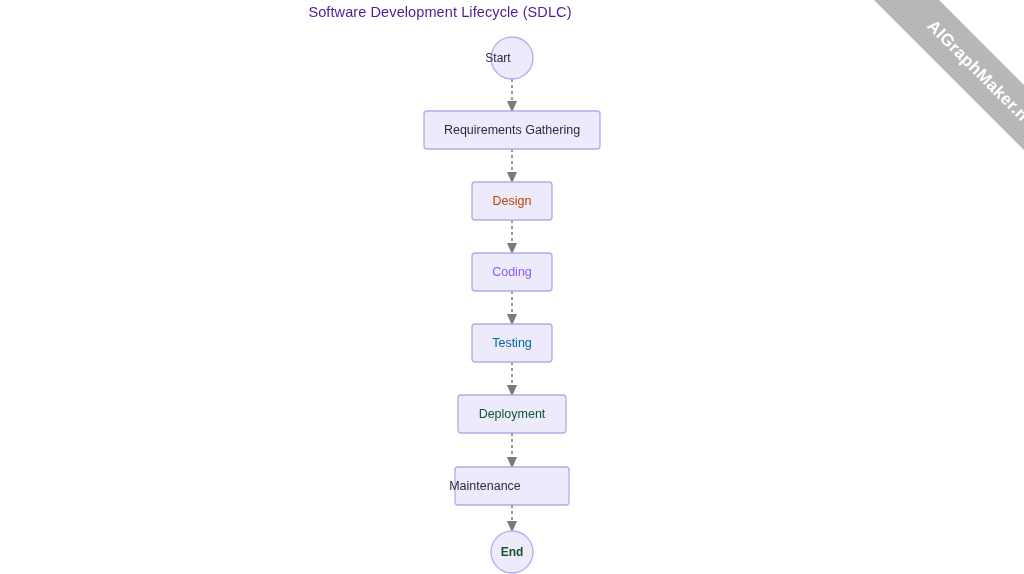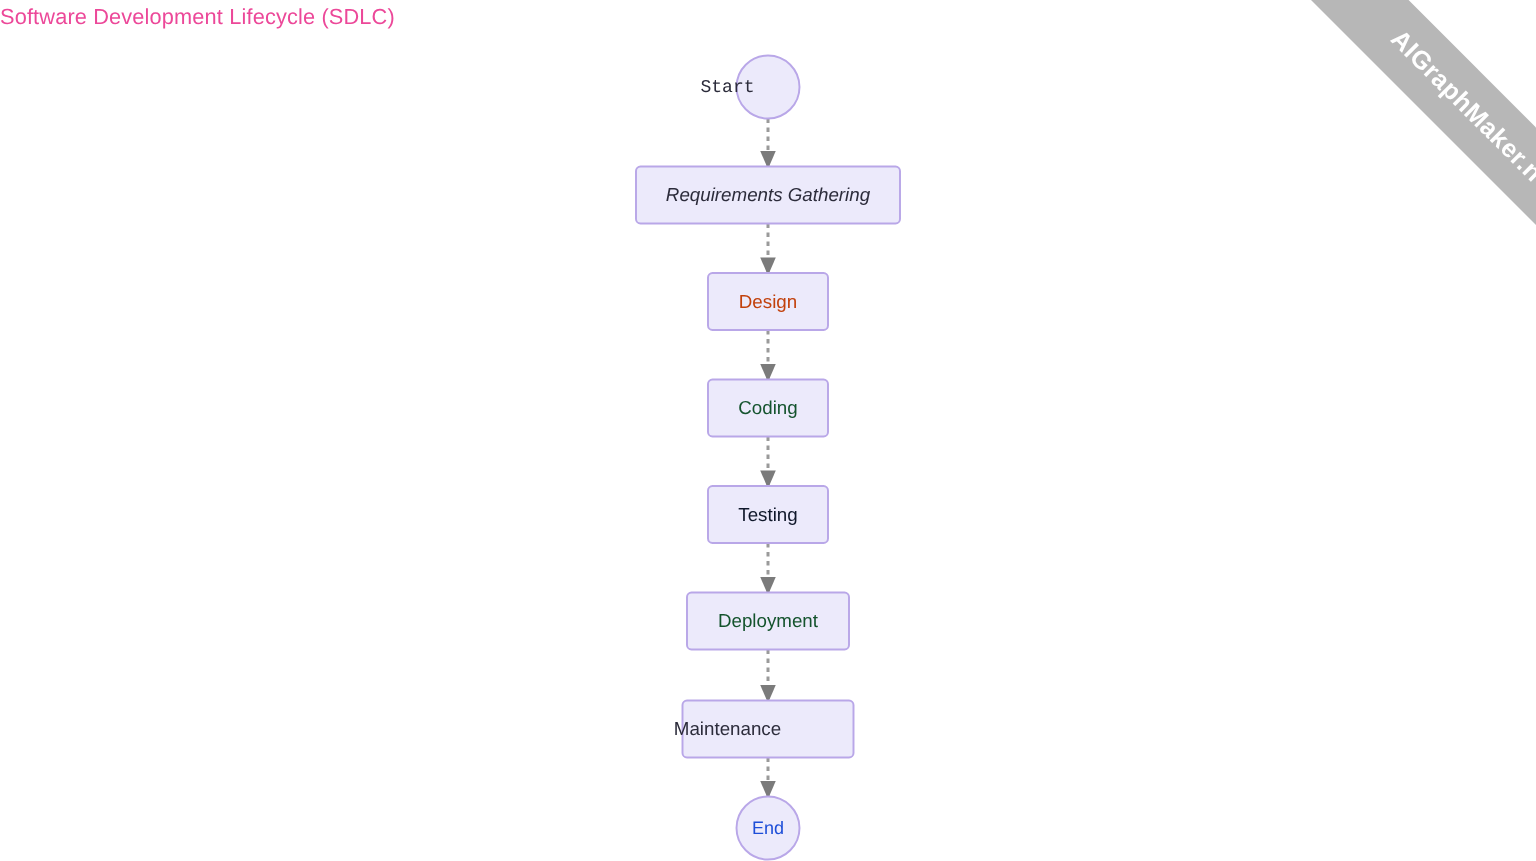--- a/index.html
+++ b/index.html
@@ -20,22 +20,23 @@
     background: #ffffff;
     overflow: hidden;
   }
 
   
   .chart-title {
     position: absolute;
     left: 0;
     top: 4px;
     width: 880px;
+    text-align: center;
     font-size: 14.5px;
-    color: #ec4899;
+    color: #4c1d95;
     letter-spacing: 0.1px;
     white-space: nowrap;
   }
 
   
   #flow {
     position: absolute;
     left: 0;
     top: 0;
     width: 1024px;
@@ -117,28 +118,28 @@
         <rect x="472" y="182" width="80" height="38" rx="3" ry="3" fill="#ECEAFB" stroke="#B9A7E8" stroke-width="1.3"></rect>
         <rect x="472" y="253" width="80" height="38" rx="3" ry="3" fill="#ECEAFB" stroke="#B9A7E8" stroke-width="1.3"></rect>
         <rect x="472" y="324" width="80" height="38" rx="3" ry="3" fill="#ECEAFB" stroke="#B9A7E8" stroke-width="1.3"></rect>
         <rect x="458" y="395" width="108" height="38" rx="3" ry="3" fill="#ECEAFB" stroke="#B9A7E8" stroke-width="1.3"></rect>
         <rect x="455" y="467" width="114" height="38" rx="3" ry="3" fill="#ECEAFB" stroke="#B9A7E8" stroke-width="1.3"></rect>
         <circle cx="512" cy="552" r="21" fill="#ECEAFB" stroke="#B9A7E8" stroke-width="1.3"></circle>
       </g>
   </svg>
 
   <div id="label-layer">
-      <div class="node-label terminal" style="left: 464px; top: 37px; width: 42px; height: 42px; color: rgb(44, 44, 59); font-family: Liberation Mono, monospace;">Start</div>
-      <div class="node-label" style="left: 424px; top: 111px; width: 176px; height: 38px; color: rgb(44, 44, 59); font-style: italic;">Requirements Gathering</div>
+      <div class="node-label terminal" style="left: 477px; top: 37px; width: 42px; height: 42px; color: rgb(44, 44, 59);">Start</div>
+      <div class="node-label" style="left: 424px; top: 111px; width: 176px; height: 38px; color: rgb(44, 44, 59);">Requirements Gathering</div>
       <div class="node-label" style="left: 472px; top: 182px; width: 80px; height: 38px; color: #c2410c;">Design</div>
-      <div class="node-label" style="left: 472px; top: 253px; width: 80px; height: 38px; color: #14532d;">Coding</div>
-      <div class="node-label" style="left: 472px; top: 324px; width: 80px; height: 38px; color: #0f172a; border-radius: 17px;">Testing</div>
+      <div class="node-label" style="left: 472px; top: 253px; width: 80px; height: 38px; color: #8b5cf6;">Coding</div>
+      <div class="node-label" style="left: 472px; top: 324px; width: 80px; height: 38px; color: #0369a1; border-radius: 17px;">Testing</div>
       <div class="node-label" style="left: 458px; top: 395px; width: 108px; height: 38px; color: #14532d;">Deployment</div>
       <div class="node-label" style="left: 428px; top: 467px; width: 114px; height: 38px; color: rgb(44, 44, 59);">Maintenance</div>
-      <div class="node-label terminal" style="left: 491px; top: 531px; width: 42px; height: 42px; color: #1d4ed8;">End</div>
+      <div class="node-label terminal" style="left: 491px; top: 531px; width: 42px; height: 42px; color: #14532d; font-weight: bold;">End</div>
     </div>
 
   <div id="watermark">
     <div class="ribbon">
       <span>AIGraphMaker.n</span>
     </div>
   </div>
 
 </div>
 

